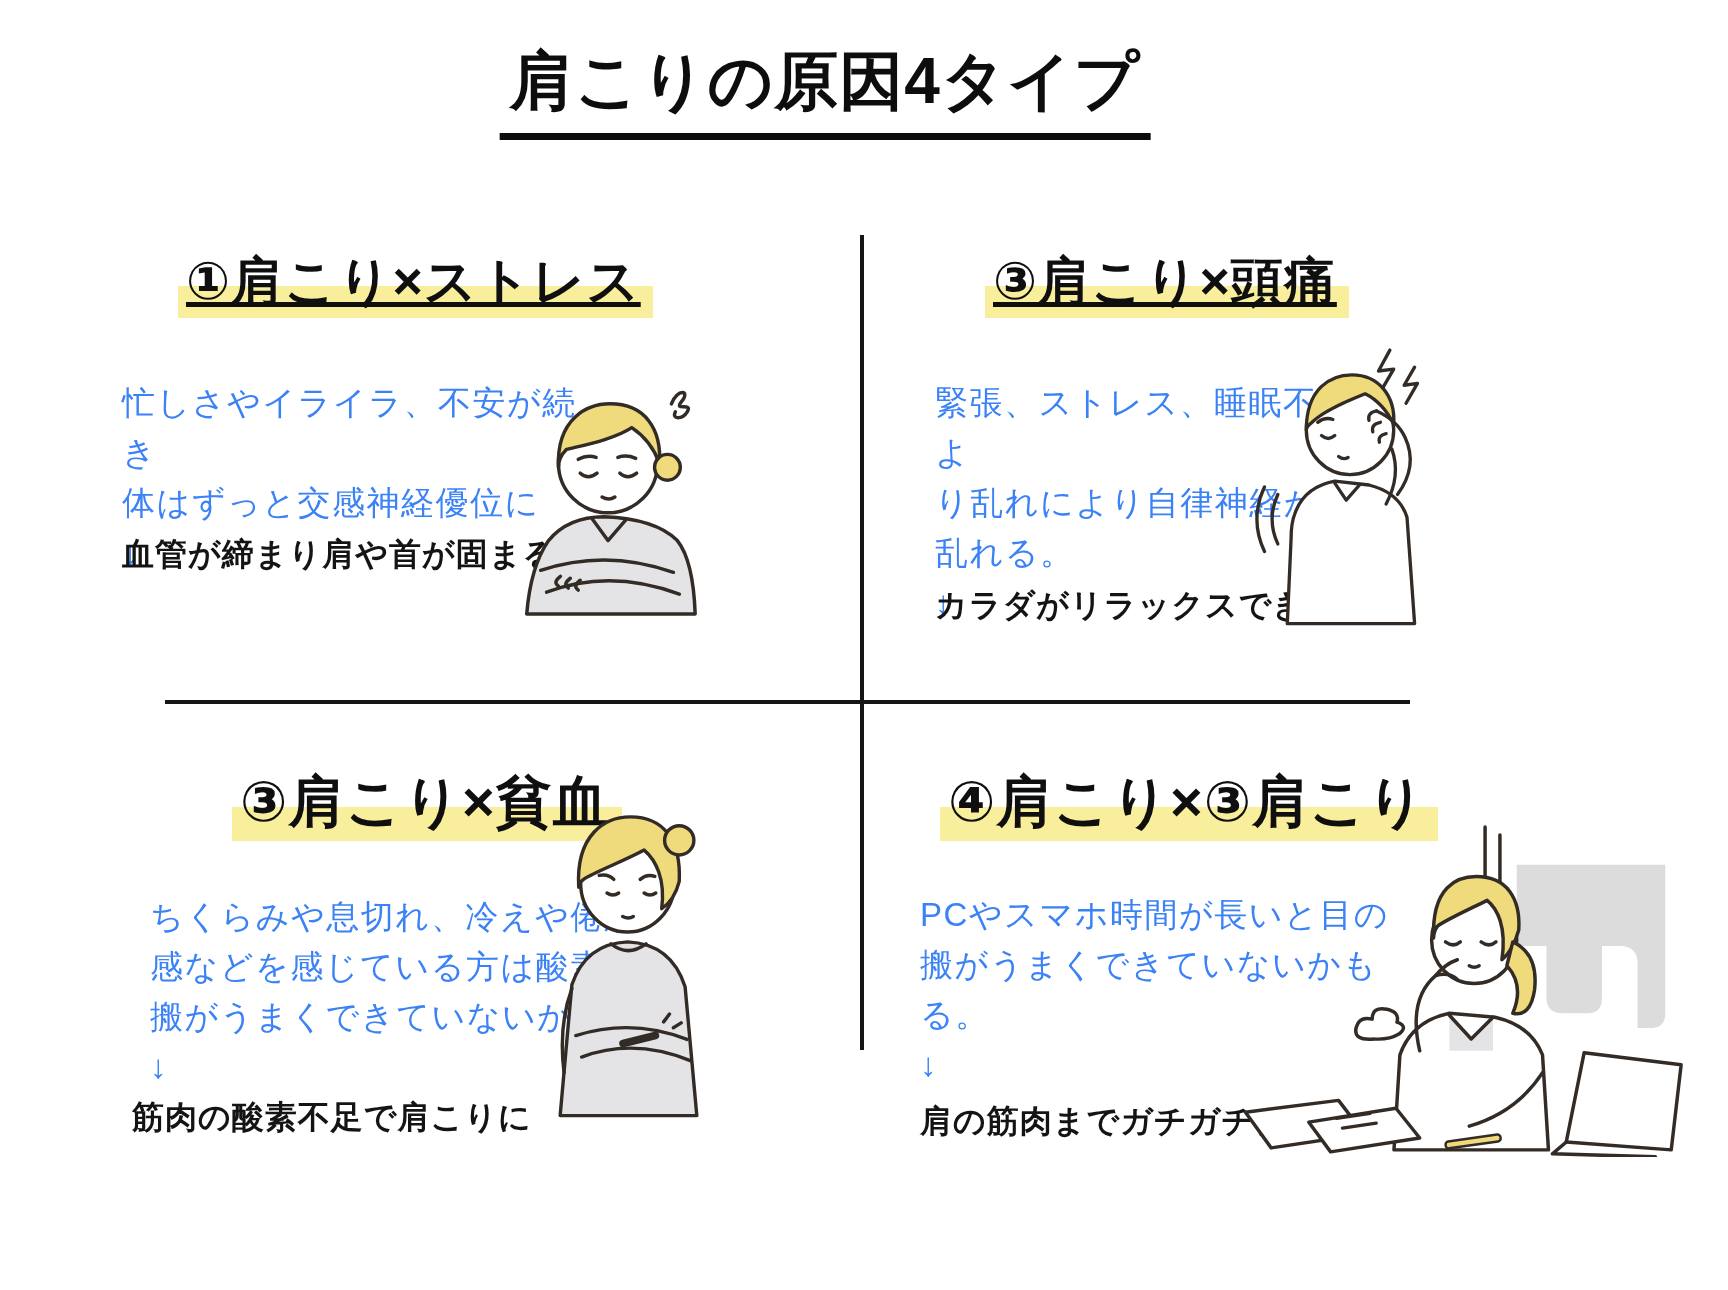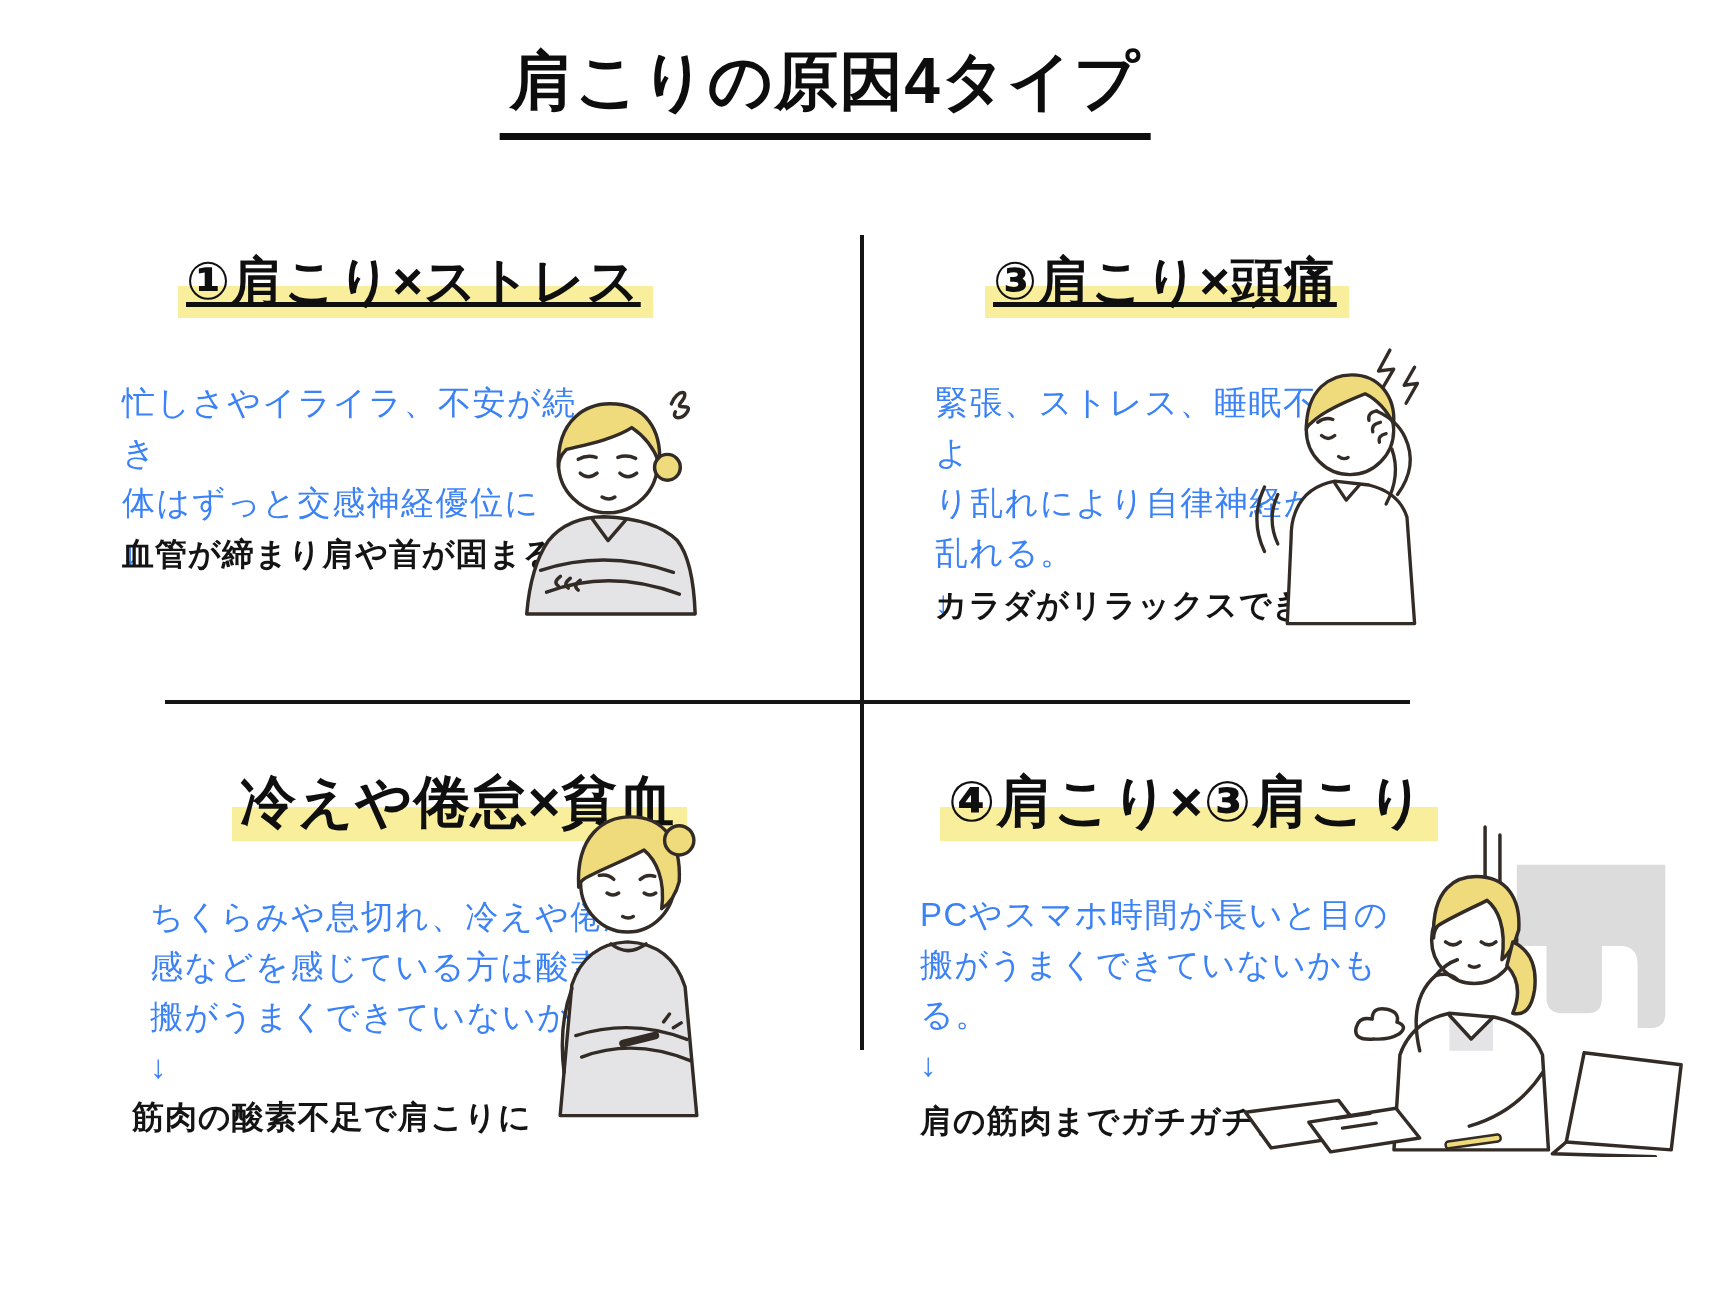--- a/index.html
+++ b/index.html
@@ -93,21 +93,21 @@
   <path class="skin outlined" d="M42 180 Q52 152 84 146 L120 150 Q152 158 160 184 L168 296 L34 296 L38 206 Q38 190 42 180 Z"></path>
   <path class="ln" d="M84 148 L96 166 L110 150"></path>
   <path class="ln" d="M150 160 Q172 130 158 100 Q150 82 128 72"></path>
   <path class="ln" d="M138 170 Q154 140 144 112"></path>
   <path class="ln" d="M128 72 q-10 2 -8 10 M132 84 q-10 2 -8 10 M138 96 q-9 2 -7 9"></path>
   <path class="ln" d="M24 160 q-12 26 0 52"></path>
   <path class="ln" d="M10 152 q-16 34 0 68"></path>
 </svg>
 
 <div class="abs q-heading h-bottom" style="left:232px;top:770px;">
-  <span class="hl-band">冷えや倦怠×貧血</span>
+  <span class="hl-band">③肩こり×貧血</span>
 </div>
 <div class="abs q-body" style="left:128px;top:892px;width:490px;margin-left:22px;">ちくらみや息切れ、冷えや倦怠
 感などを感じている方は酸素運
 搬がうまくできていないかも
 ↓</div>
 <div class="abs q-conclusion" style="left:132px;top:1096px;">筋肉の酸素不足で肩こりに</div>
 <svg class="abs" style="left:525px;top:788px;" width="205" height="335" viewBox="0 0 210 340">
   <ellipse class="skin outlined" cx="105" cy="96" rx="48" ry="50"></ellipse>
   <path class="hair outlined" d="M55 100 C52 46 82 28 108 28 C142 28 160 52 158 94 C154 110 146 118 140 122 C144 92 134 72 122 62 C100 74 72 84 60 92 C56 95 55 97 55 100 Z"></path>
   <circle class="hair outlined" cx="158" cy="52" r="15"></circle>

